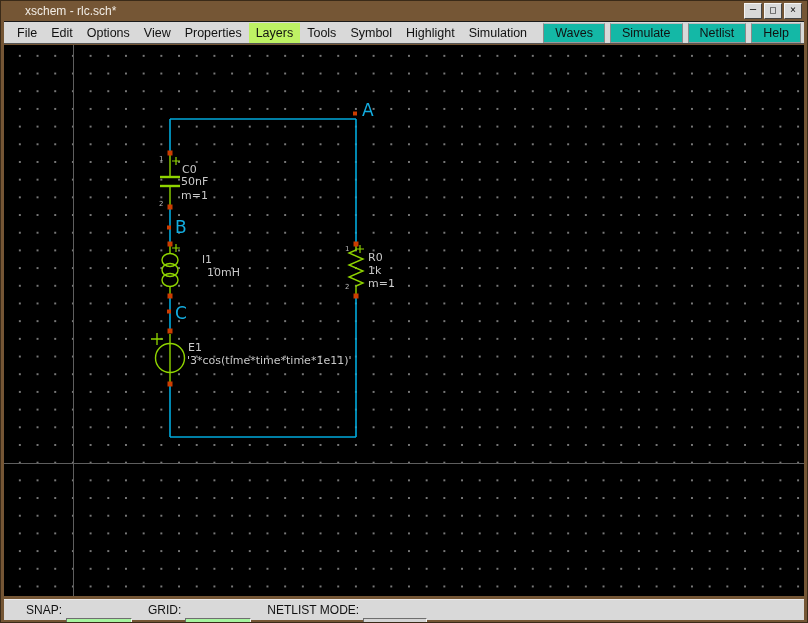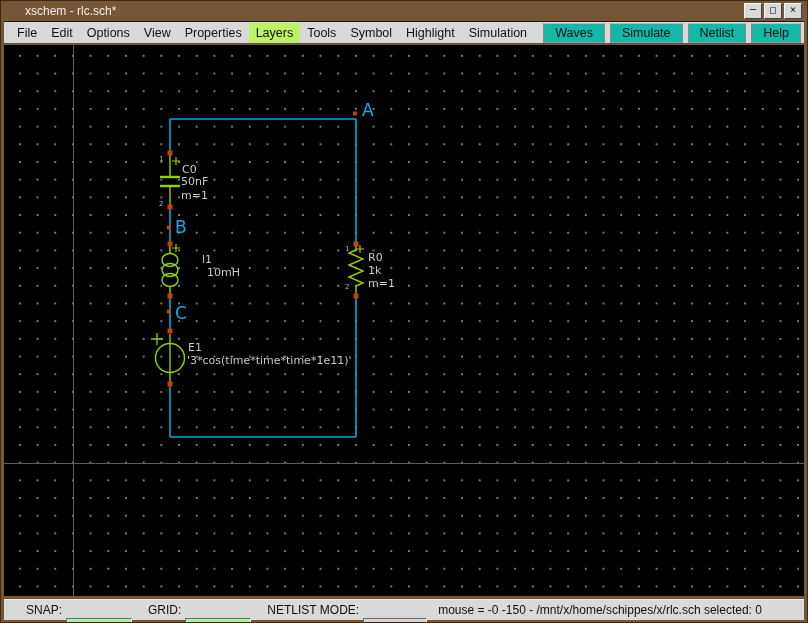--- a/index.html
+++ b/index.html
@@ -169,16 +169,15 @@
 
 <div class="statusbar">
   <span class="sb-label">SNAP:</span>
   <div class="sb-input green">10</div>
   <span class="sb-gap-m"></span>
   <span class="sb-label">GRID:</span>
   <div class="sb-input green">20</div>
   <span class="sb-gap-m"></span>
   <span class="sb-label">NETLIST MODE:</span>
   <div class="sb-input grey">spice</div>
-  <span class="sb-mouse">mouse = -0 -150 - /mnt/x/home/schippes/x/rlc.sch  selected: 0</span>
 </div>
 
 <div class="frame-edge"></div>
 
 </body></html>

